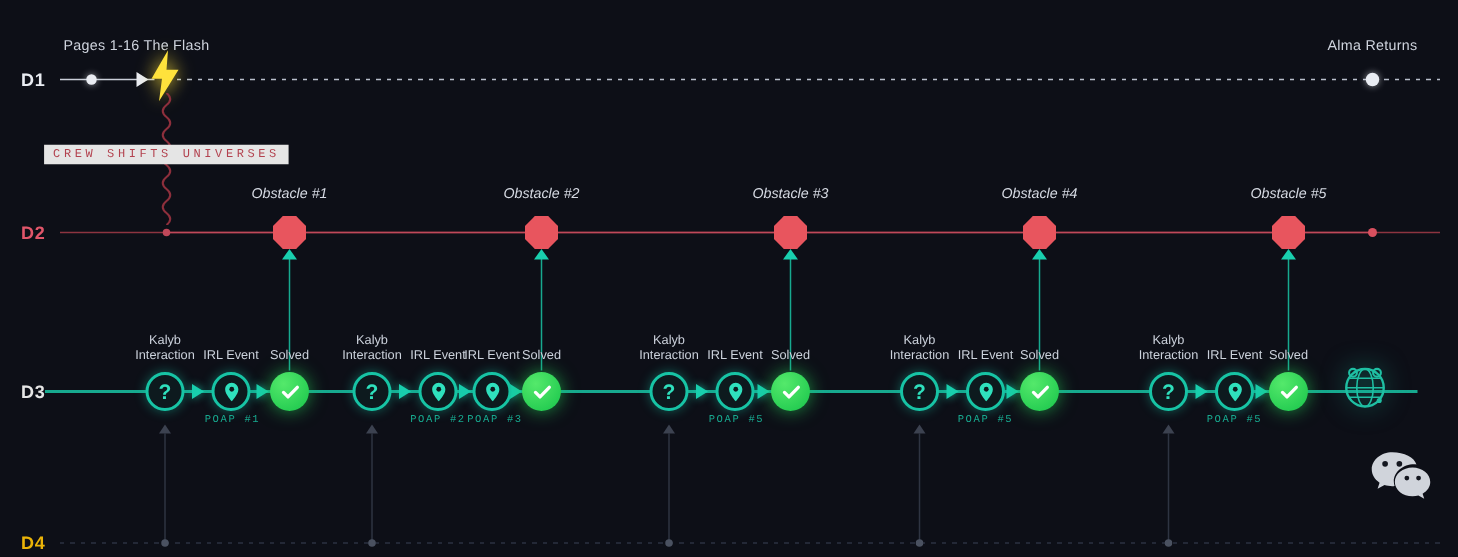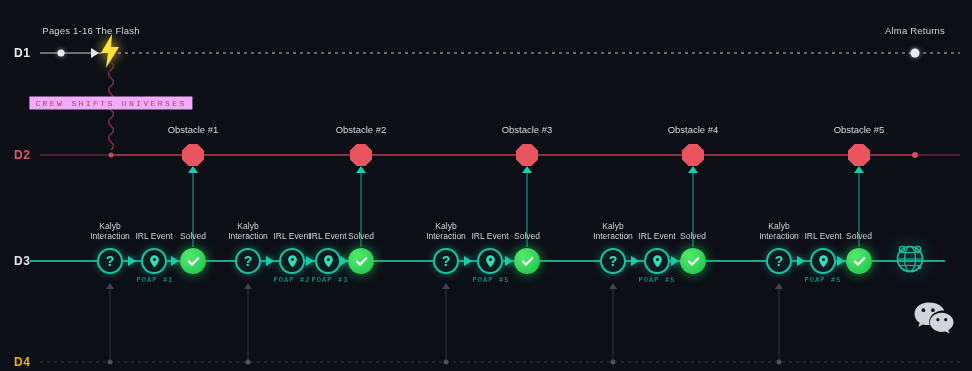--- a/index.html
+++ b/index.html
@@ -69,21 +69,21 @@
 
   
   .obstacle{
     position:absolute; width:22px;height:22px; transform:translate(-50%,-50%);
     background:#e8555e;
     clip-path:polygon(30% 0,70% 0,100% 30%,100% 70%,70% 100%,30% 100%,0 70%,0 30%);
     box-shadow:0 0 10px rgba(232,85,94,.55);
   }
   .obstacle-label{
     position:absolute; transform:translate(-50%,-100%);
-    color:#d6dae3; font-size:9.5px; white-space:nowrap;
+    color:#d6dae3; font-size:9.5px; white-space:nowrap;font-style:italic;
   }
   .d2-enddot{
     position:absolute; width:6px;height:6px;border-radius:50%;
     background:#d8505f; transform:translate(-50%,-50%);
   }
   .d2-smalldot{
     position:absolute; width:5px;height:5px;border-radius:50%;
     background:#c0485a; transform:translate(-50%,-50%);
   }
 
@@ -205,21 +205,21 @@
     <div class="d1-arrow" style="left: 95px; top: 53px;"></div>
     <div class="caption-top" style="left: 91px; top: 36px;">Pages 1-16 The Flash</div>
     <div class="d1-dot" style="left: 915px; top: 53px; width: 9px; height: 9px;"></div>
     <div class="caption-top" style="left: 915px; top: 36px;">Alma Returns</div>
     <div class="bolt" style="left: 110px; top: 53px;"><svg width="22" height="34" viewBox="0 0 22 34">
         <path d="M13 0 L2 19 H9 L7 34 L20 13 H12 Z" fill="#ffe23c"></path>
       </svg></div>
     <div class="squiggle" style="left: 111px; top: 62px;"><svg width="12" height="88" viewBox="0 0 12 88">
         <path d="M6 0 q 5 4 0 8 q -5 4 0 8 q 5 4 0 8 q -5 4 0 8 q 5 4 0 8 q -5 4 0 8 q 5 4 0 8 q -5 4 0 8 q 5 4 0 8 q -5 4 0 8 q 5 4 0 8" stroke="#8d2f3c" stroke-width="1.4" fill="none"></path>
       </svg></div>
-    <div class="crew-text" style="left: 111px; top: 103px; background: #f0abfc; padding: 2px 6px;">CREW SHIFTS UNIVERSES</div>
+    <div class="crew-text" style="left: 111px; top: 103px; background: #e5e5e5; padding: 2px 6px;">CREW SHIFTS UNIVERSES</div>
     <div class="hline d3-line" style="left: 30px; width: 915px; top: 261px; height: 2px;"></div>
     <div class="d3-arrow" style="left: 132px; top: 261px;"></div>
     <div class="d3-arrow" style="left: 175px; top: 261px;"></div>
     <div class="node node-outline" style="left: 110px; top: 261px;">
       <span>?</span>
     </div>
     <div class="node-label" style="left: 110px; top: 241px;"><span>Kalyb</span><br><span>Interaction</span></div>
     <div class="node node-outline" style="left: 154px; top: 261px;">
       <svg width="13" height="15" viewBox="0 0 13 15">
         <path d="M6.5 1.2c-2.5 0-4.4 2-4.4 4.4 0 3.2 4.4 7.9 4.4 7.9s4.4-4.7 4.4-7.9c0-2.4-2-4.4-4.4-4.4z" fill="#2fe0bd"></path>

